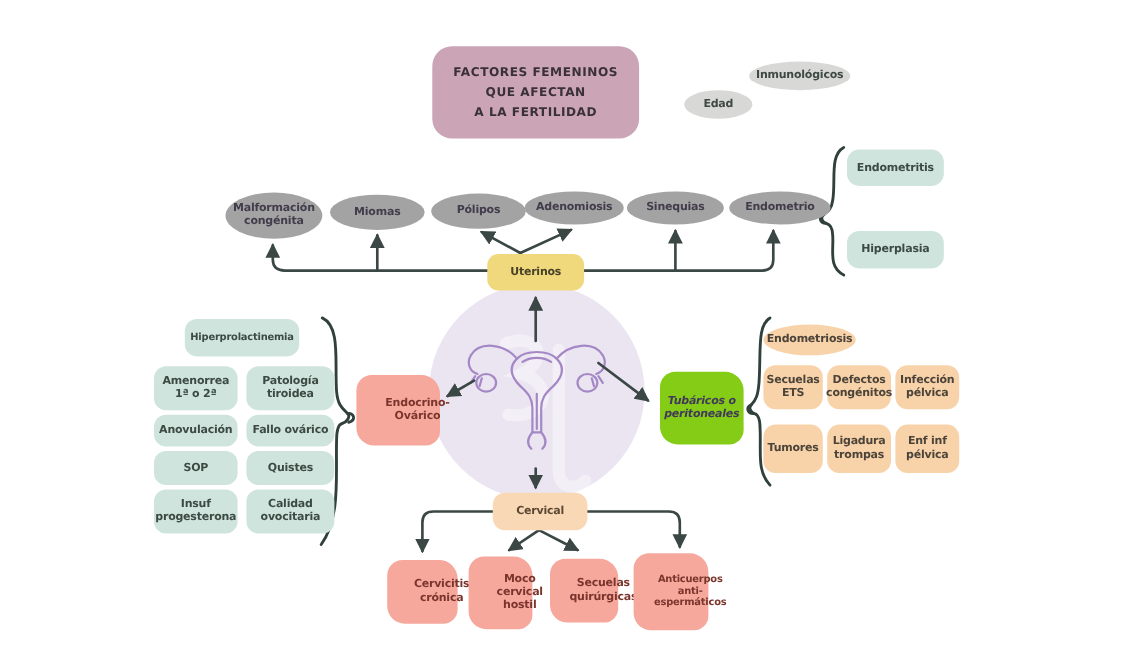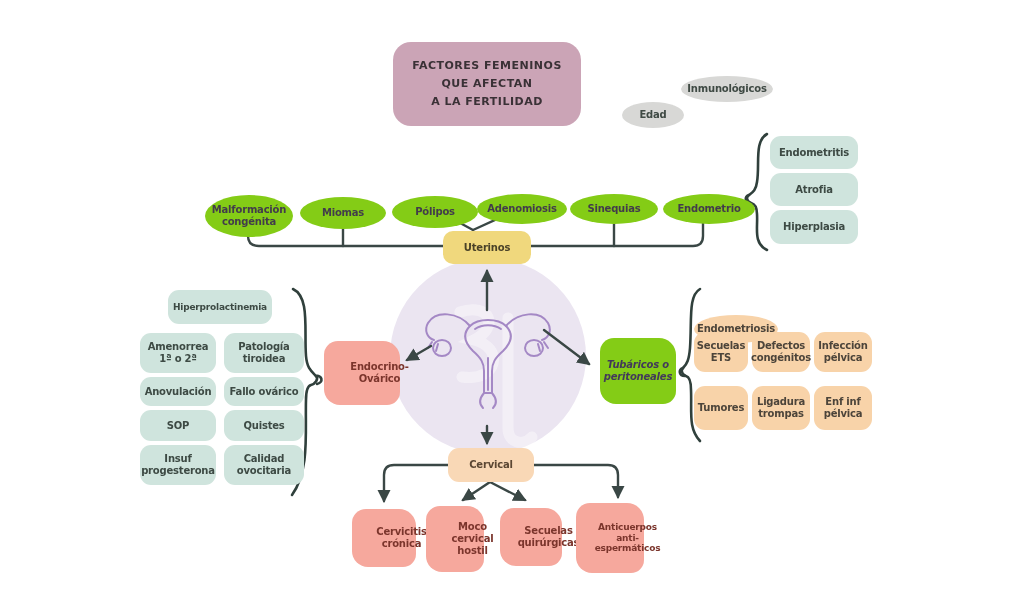--- a/index.html
+++ b/index.html
@@ -6,31 +6,31 @@
   html,body { background:#ffffff; }
   #canvas {
     position:relative; width:1024px; height:607px; background:#ffffff;
     font-family:"DejaVu Sans","Liberation Sans",sans-serif; overflow:hidden;
   }
   .node {
     position:absolute; display:flex; align-items:center; justify-content:center;
     text-align:center; white-space:pre-line; font-size:10px; font-weight:bold;
     letter-spacing:-0.2px; line-height:1.18; padding:1px 2px;
   }
-  .oval { border-radius:50%;margin-top:20px; }
+  .oval { border-radius:50%; }
   .rbox { border-radius:11px; }
   .blob { border-radius:14px 17px 13px 16px; }
   .fs9  { font-size:9px; }
   .title {
     font-size:11px; letter-spacing:0.5px; line-height:1.62; border-radius:18px;
     font-weight:bold;
   }
   .c-mauve   { background:#cba4b6; color:#3a3136; }
   .c-gray    { background:#d8d8d6; color:#3f4a44; }
-  .c-purple  { background:#84cc16; color:#423c4b; }
+  .c-purple  { background:#a3a3a3; color:#423c4b; }
   .c-teal    { background:#cfe4dd; color:#3d4a44; }
   .c-yellow  { background:#f0d87d; color:#4a4228;border-radius:10px; }
   .c-salmon  { background:#f6a89d; color:#7b352c;padding-left:37px; }
   .c-peach   { background:#f9d8b6; color:#5c4733; }
   .c-orange  { background:#f8d3a9; color:#4c443a; }
   .c-purplebox { background:#84cc16; color:#42395a;font-style:italic; }
   #center-circle {
     position:absolute; left:390px; top:258px; width:196px; height:196px;
     border-radius:50%; background:#ebe5f1; z-index:1;
   }
@@ -108,21 +108,20 @@
 
   <div class="node oval c-purple" style="left:205px;top:175px;width:88px;height:42px">Malformación
 congénita</div>
   <div class="node oval c-purple" style="left:300px;top:177px;width:86px;height:32px">Miomas</div>
   <div class="node oval c-purple" style="left:392px;top:176px;width:86px;height:32px">Pólipos</div>
   <div class="node oval c-purple" style="left:477px;top:174px;width:90px;height:30px">Adenomiosis</div>
   <div class="node oval c-purple" style="left:570px;top:174px;width:88px;height:30px">Sinequias</div>
   <div class="node oval c-purple" style="left:663px;top:174px;width:92px;height:30px">Endometrio</div>
 
   <div class="node rbox c-teal" style="left:770px;top:136px;width:88px;height:33px">Endometritis</div>
-  <div class="node rbox c-teal" style="left:770px;top:173px;width:88px;height:33px">Atrofia</div>
   <div class="node rbox c-teal" style="left:770px;top:210px;width:88px;height:34px">Hiperplasia</div>
 
   <div class="node rbox c-yellow" style="left:443px;top:231px;width:88px;height:33px">Uterinos</div>
 
   <div class="node rbox c-teal fs9" style="left:168px;top:290px;width:104px;height:34px">Hiperprolactinemia</div>
   <div class="node rbox c-teal" style="left:140px;top:333px;width:76px;height:40px">Amenorrea
 1ª o 2ª</div>
   <div class="node rbox c-teal" style="left:224px;top:333px;width:80px;height:40px">Patología
 tiroidea</div>
   <div class="node rbox c-teal" style="left:140px;top:377px;width:76px;height:29px">Anovulación</div>

